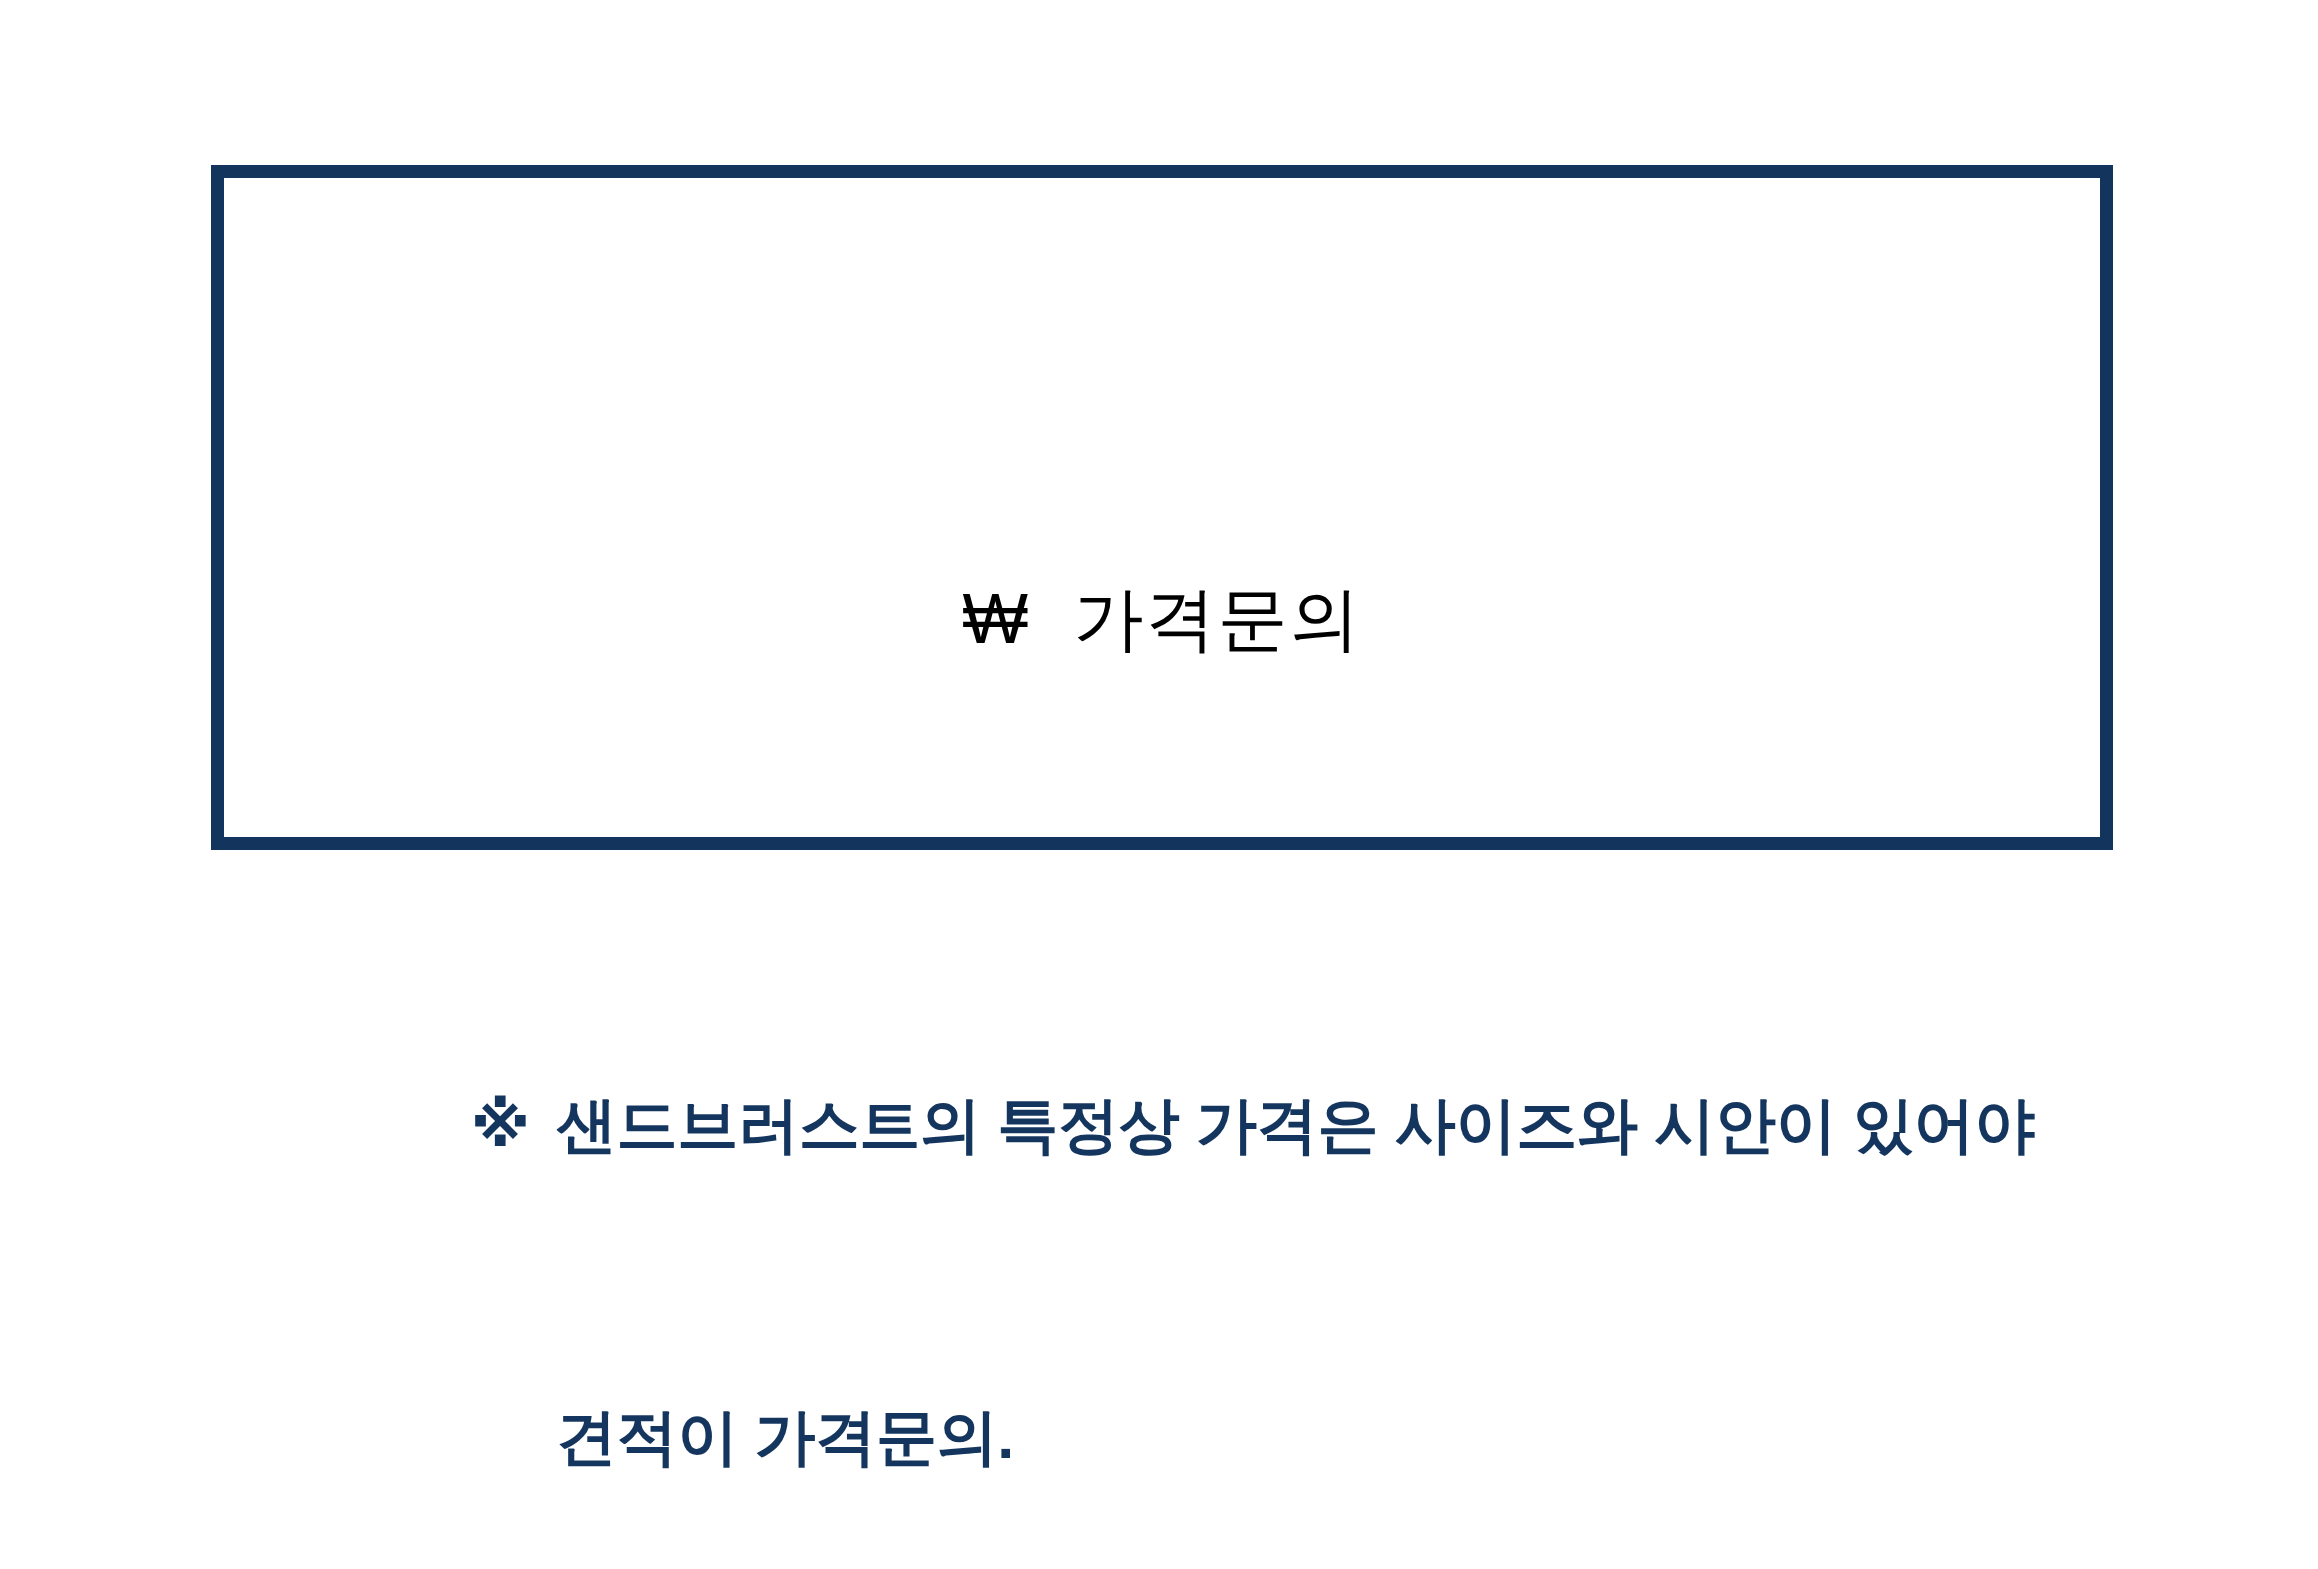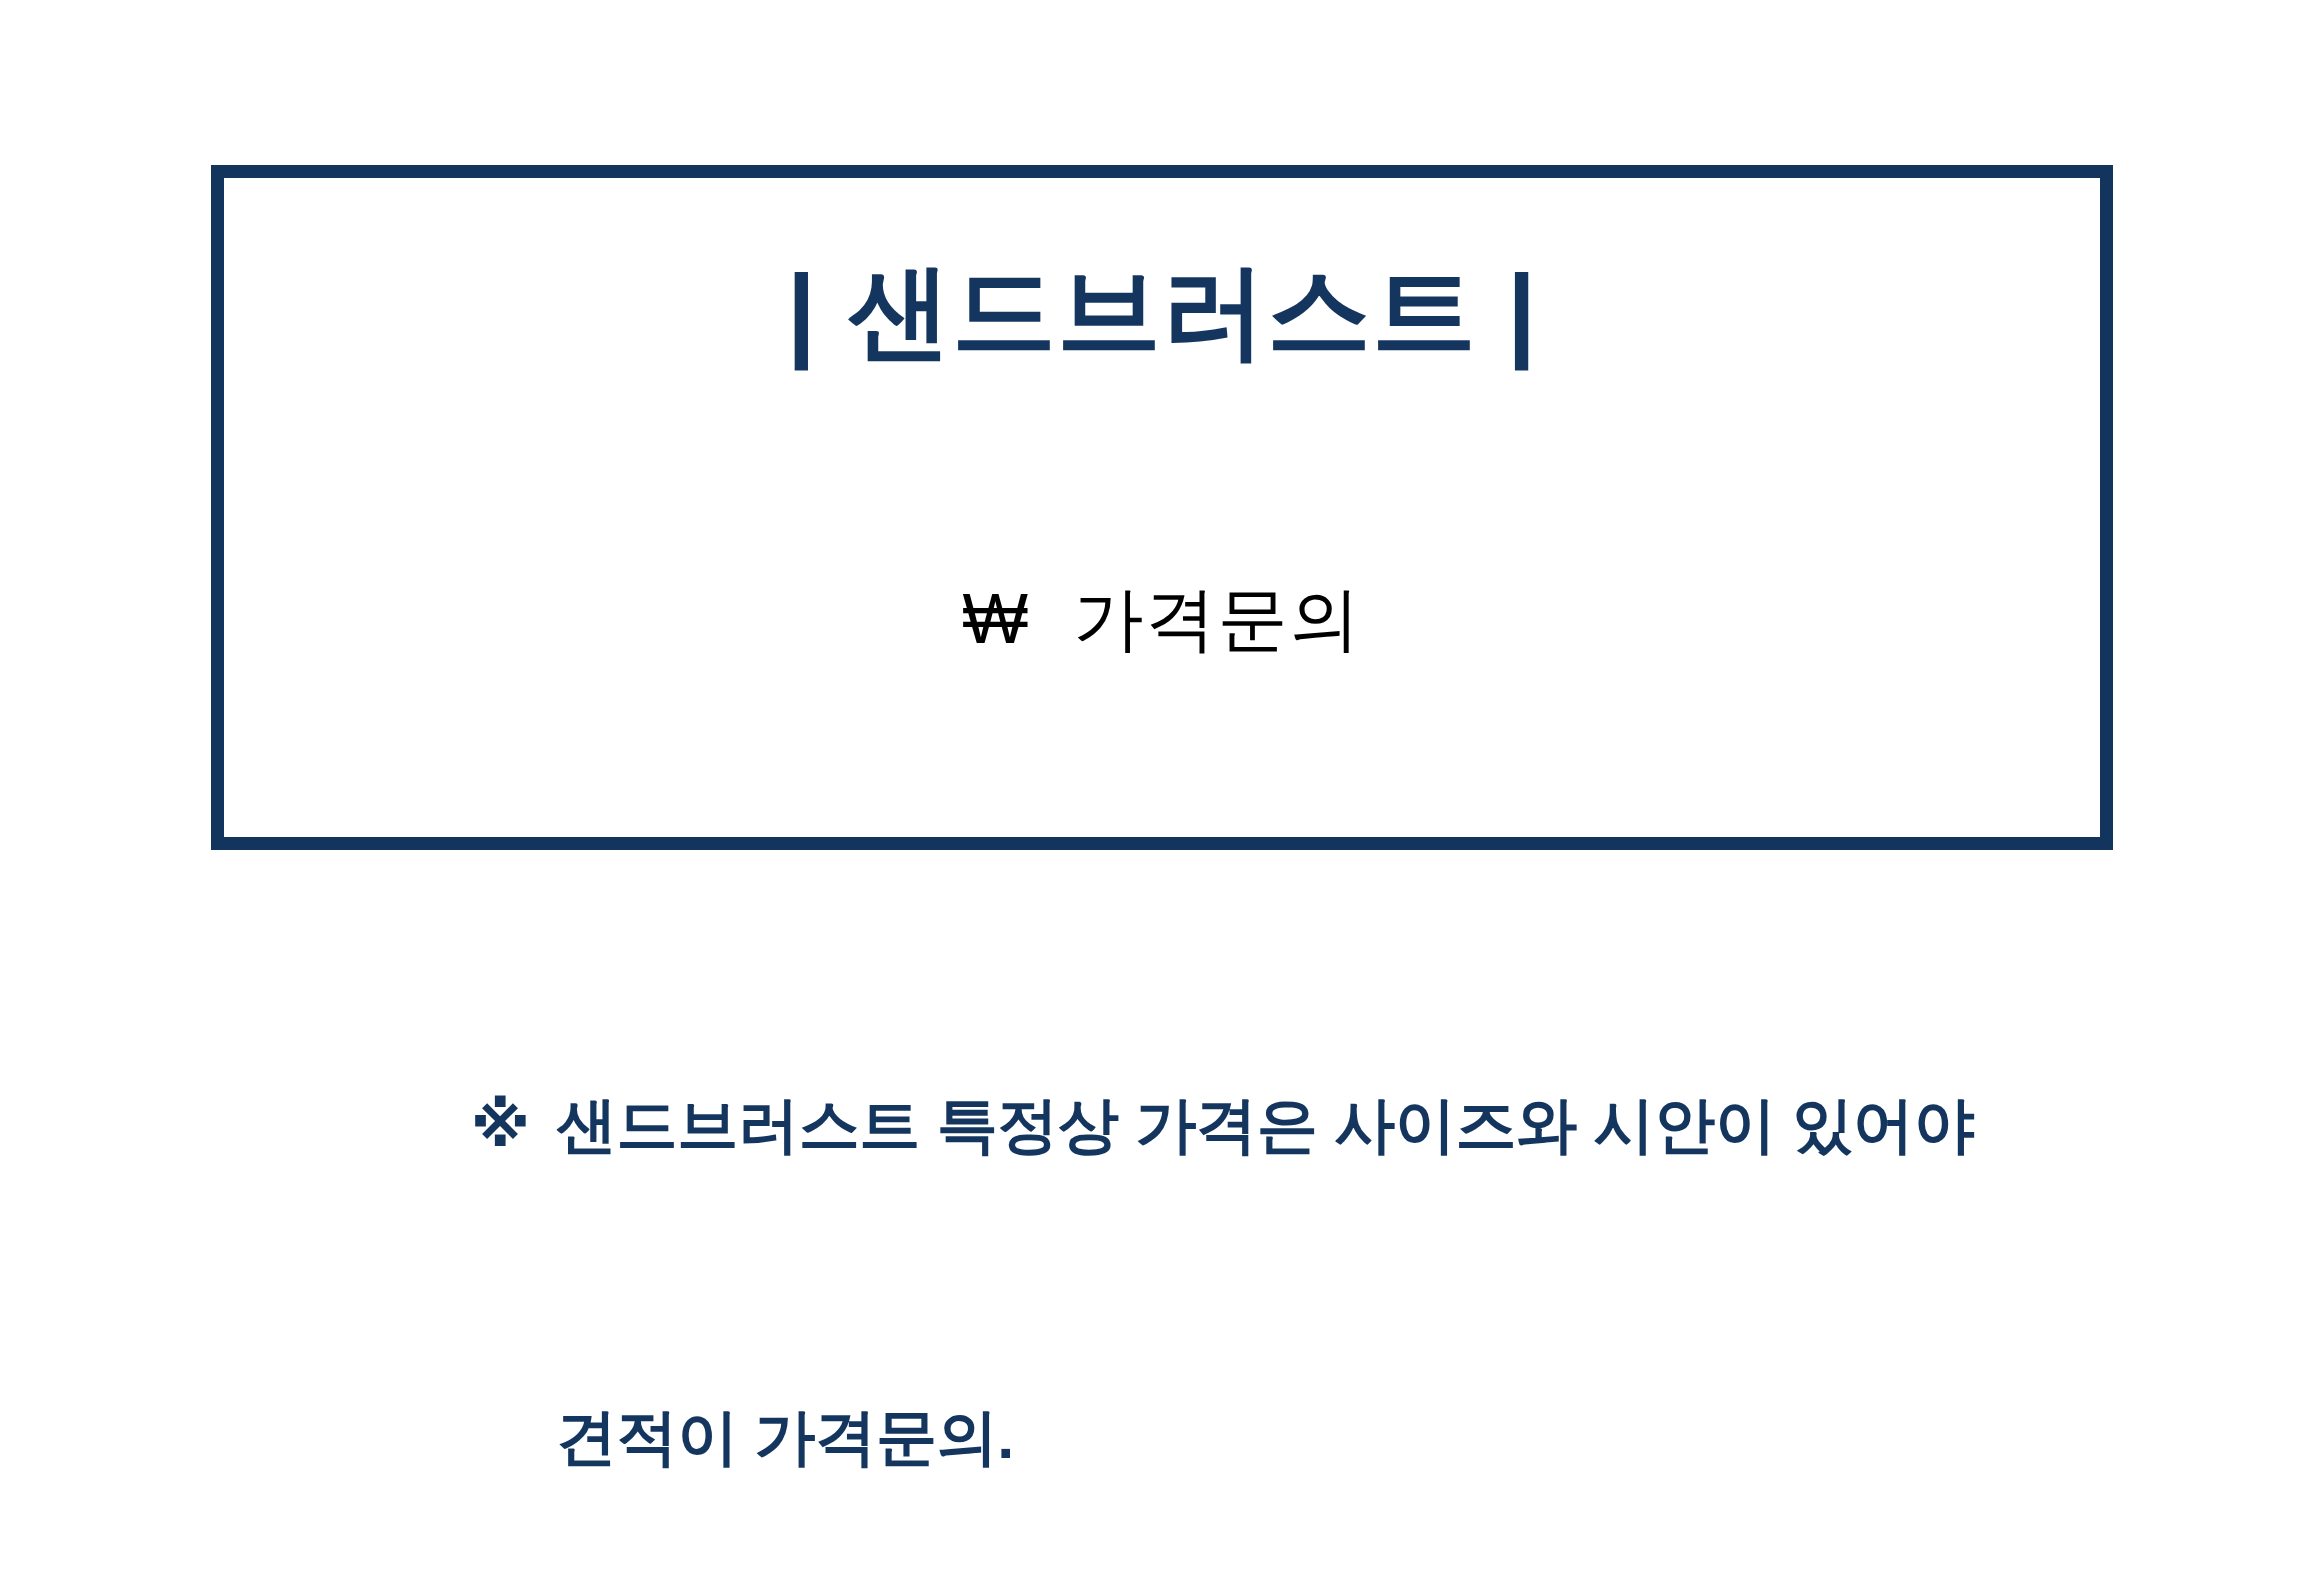--- a/index.html
+++ b/index.html
@@ -98,29 +98,28 @@
     display: inline;
   }
 </style>
 </head>
 <body>
 
 <div id="page">
 
   <div class="hero-box">
     <div class="hero-inner">
-      <div class="hero-title">| 샌드브러스트 |</div>
       <div class="hero-price">₩  가격문의</div>
     </div>
   </div>
 
   <div class="notes">
 
     <div class="note-line">
-      <span class="note-mark">※</span><span class="note-text">샌드브러스트 특정상 가격은 사이즈와 시안이 있어야</span>
+      <span class="note-mark">※</span><span class="note-text">샌드브러스트의 특정상 가격은 사이즈와 시안이 있어야</span>
     </div>
 
     <div class="note-line indent">
       <span class="note-text">견적이 가격문의.</span>
     </div>
 
   </div>
 
 </div>
 

